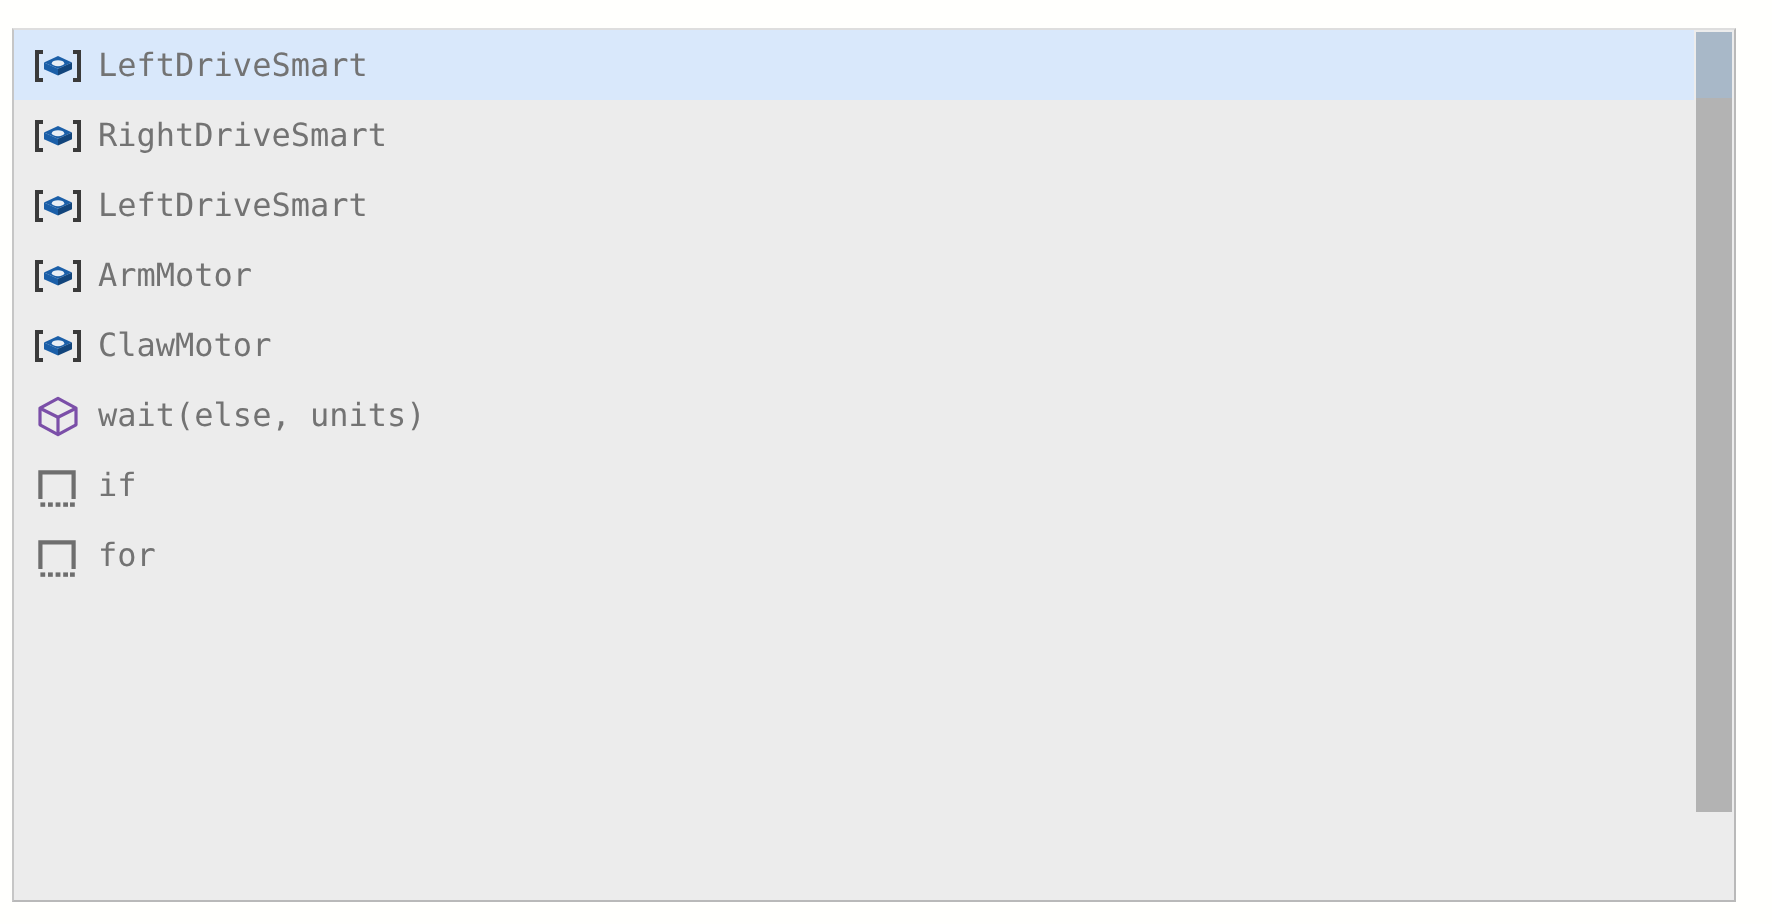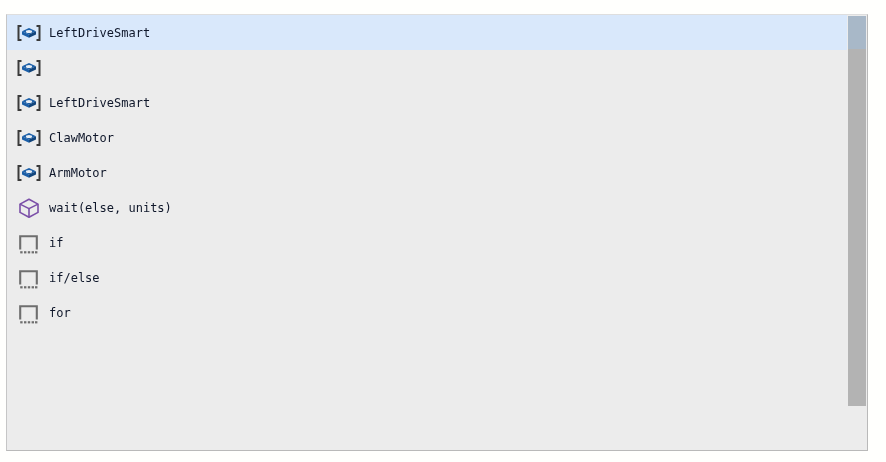--- a/index.html
+++ b/index.html
@@ -64,23 +64,23 @@
     width: 26px;
     height: 22px;
     margin-right: 7px;
     position: relative;
     display: inline-block;
   }
   .row-icon svg { display: block; }
 
   .row-label {
     font-family: "DejaVu Sans Mono", "Liberation Mono", monospace;
-    font-size: 12px;
+    font-size: 16px;
     line-height: 22px;
-    color: #0f172a;
+    color: #737373;
     letter-spacing: 0px;
   }
 
   
   #list-scrollbar-track {
     position: absolute;
     right: 0px;
     top: 0px;
     width: 20px;
     height: 435px;
@@ -129,20 +129,21 @@
           <span class="row-icon">
             <svg width="26" height="22" viewBox="0 0 26 22">
               <path d="M5.5 4 H2.5 V18 H5.5" fill="none" stroke="#3a3a3a" stroke-width="2"></path>
               <path d="M20.5 4 H23.5 V18 H20.5" fill="none" stroke="#3a3a3a" stroke-width="2"></path>
               <path d="M13 6 L20 9.2 L13 12.4 L6 9.2 Z" fill="#1b5fa8"></path>
               <path d="M6 9.2 L6 12.6 L13 15.8 L13 12.4 Z" fill="#1b5fa8"></path>
               <path d="M20 9.2 L20 12.6 L13 15.8 L13 12.4 Z" fill="#12457c"></path>
               <ellipse cx="13" cy="9.6" rx="3.1" ry="1.5" fill="#e8eef5"></ellipse>
             </svg>
           </span>
+          <span class="row-label">RightDriveSmart</span>
         </div>
         <div class="list-row">
           <span class="row-icon">
             <svg width="26" height="22" viewBox="0 0 26 22">
               <path d="M5.5 4 H2.5 V18 H5.5" fill="none" stroke="#3a3a3a" stroke-width="2"></path>
               <path d="M20.5 4 H23.5 V18 H20.5" fill="none" stroke="#3a3a3a" stroke-width="2"></path>
               <path d="M13 6 L20 9.2 L13 12.4 L6 9.2 Z" fill="#1b5fa8"></path>
               <path d="M6 9.2 L6 12.6 L13 15.8 L13 12.4 Z" fill="#1b5fa8"></path>
               <path d="M20 9.2 L20 12.6 L13 15.8 L13 12.4 Z" fill="#12457c"></path>
               <ellipse cx="13" cy="9.6" rx="3.1" ry="1.5" fill="#e8eef5"></ellipse>
@@ -154,34 +155,34 @@
           <span class="row-icon">
             <svg width="26" height="22" viewBox="0 0 26 22">
               <path d="M5.5 4 H2.5 V18 H5.5" fill="none" stroke="#3a3a3a" stroke-width="2"></path>
               <path d="M20.5 4 H23.5 V18 H20.5" fill="none" stroke="#3a3a3a" stroke-width="2"></path>
               <path d="M13 6 L20 9.2 L13 12.4 L6 9.2 Z" fill="#1b5fa8"></path>
               <path d="M6 9.2 L6 12.6 L13 15.8 L13 12.4 Z" fill="#1b5fa8"></path>
               <path d="M20 9.2 L20 12.6 L13 15.8 L13 12.4 Z" fill="#12457c"></path>
               <ellipse cx="13" cy="9.6" rx="3.1" ry="1.5" fill="#e8eef5"></ellipse>
             </svg>
           </span>
+          <span class="row-label">ArmMotor</span>
+        </div>
+        <div class="list-row">
+          <span class="row-icon">
+            <svg width="26" height="22" viewBox="0 0 26 22">
+              <path d="M5.5 4 H2.5 V18 H5.5" fill="none" stroke="#3a3a3a" stroke-width="2"></path>
+              <path d="M20.5 4 H23.5 V18 H20.5" fill="none" stroke="#3a3a3a" stroke-width="2"></path>
+              <path d="M13 6 L20 9.2 L13 12.4 L6 9.2 Z" fill="#1b5fa8"></path>
+              <path d="M6 9.2 L6 12.6 L13 15.8 L13 12.4 Z" fill="#1b5fa8"></path>
+              <path d="M20 9.2 L20 12.6 L13 15.8 L13 12.4 Z" fill="#12457c"></path>
+              <ellipse cx="13" cy="9.6" rx="3.1" ry="1.5" fill="#e8eef5"></ellipse>
+            </svg>
+          </span>
           <span class="row-label">ClawMotor</span>
-        </div>
-        <div class="list-row">
-          <span class="row-icon">
-            <svg width="26" height="22" viewBox="0 0 26 22">
-              <path d="M5.5 4 H2.5 V18 H5.5" fill="none" stroke="#3a3a3a" stroke-width="2"></path>
-              <path d="M20.5 4 H23.5 V18 H20.5" fill="none" stroke="#3a3a3a" stroke-width="2"></path>
-              <path d="M13 6 L20 9.2 L13 12.4 L6 9.2 Z" fill="#1b5fa8"></path>
-              <path d="M6 9.2 L6 12.6 L13 15.8 L13 12.4 Z" fill="#1b5fa8"></path>
-              <path d="M20 9.2 L20 12.6 L13 15.8 L13 12.4 Z" fill="#12457c"></path>
-              <ellipse cx="13" cy="9.6" rx="3.1" ry="1.5" fill="#e8eef5"></ellipse>
-            </svg>
-          </span>
-          <span class="row-label">ArmMotor</span>
         </div>
         <div class="list-row">
           <span class="row-icon">
             <svg width="26" height="22" viewBox="0 0 26 22">
               <path d="M13 2.2 L22 7.1 V15.4 L13 20.3 L4 15.4 V7.1 Z" fill="none" stroke="#7b4fa8" stroke-width="1.6" stroke-linejoin="round"></path>
               <path d="M4 7.1 L13 11.6 L22 7.1" fill="none" stroke="#7b4fa8" stroke-width="1.6" stroke-linejoin="round"></path>
               <path d="M13 11.6 V20.3" fill="none" stroke="#7b4fa8" stroke-width="1.6"></path>
             </svg>
           </span>
           <span class="row-label">wait(else, units)</span>
@@ -207,35 +208,20 @@
               <path d="M4.2 17.5 V4.2 H20.8 V17.5" fill="none" stroke="#6e6e6e" stroke-width="2.1"></path>
               <g fill="#6e6e6e">
                 <rect x="4.2" y="19.2" width="2.4" height="2.2"></rect>
                 <rect x="8.0" y="19.2" width="2.4" height="2.2"></rect>
                 <rect x="11.8" y="19.2" width="2.4" height="2.2"></rect>
                 <rect x="15.6" y="19.2" width="2.4" height="2.2"></rect>
                 <rect x="19.0" y="19.2" width="2.4" height="2.2"></rect>
               </g>
             </svg>
           </span>
-          <span class="row-label">if/else</span>
-        </div>
-        <div class="list-row">
-          <span class="row-icon">
-            <svg width="26" height="22" viewBox="0 0 26 22">
-              <path d="M4.2 17.5 V4.2 H20.8 V17.5" fill="none" stroke="#6e6e6e" stroke-width="2.1"></path>
-              <g fill="#6e6e6e">
-                <rect x="4.2" y="19.2" width="2.4" height="2.2"></rect>
-                <rect x="8.0" y="19.2" width="2.4" height="2.2"></rect>
-                <rect x="11.8" y="19.2" width="2.4" height="2.2"></rect>
-                <rect x="15.6" y="19.2" width="2.4" height="2.2"></rect>
-                <rect x="19.0" y="19.2" width="2.4" height="2.2"></rect>
-              </g>
-            </svg>
-          </span>
           <span class="row-label">for</span>
         </div>
       </div>
 
     <div id="list-scrollbar-track">
       <div id="list-scrollbar-thumb" class="tinted-top" style="top: 1px; height: 390px; background: rgb(179, 179, 179);"></div>
     </div>
 
   </div>
 

